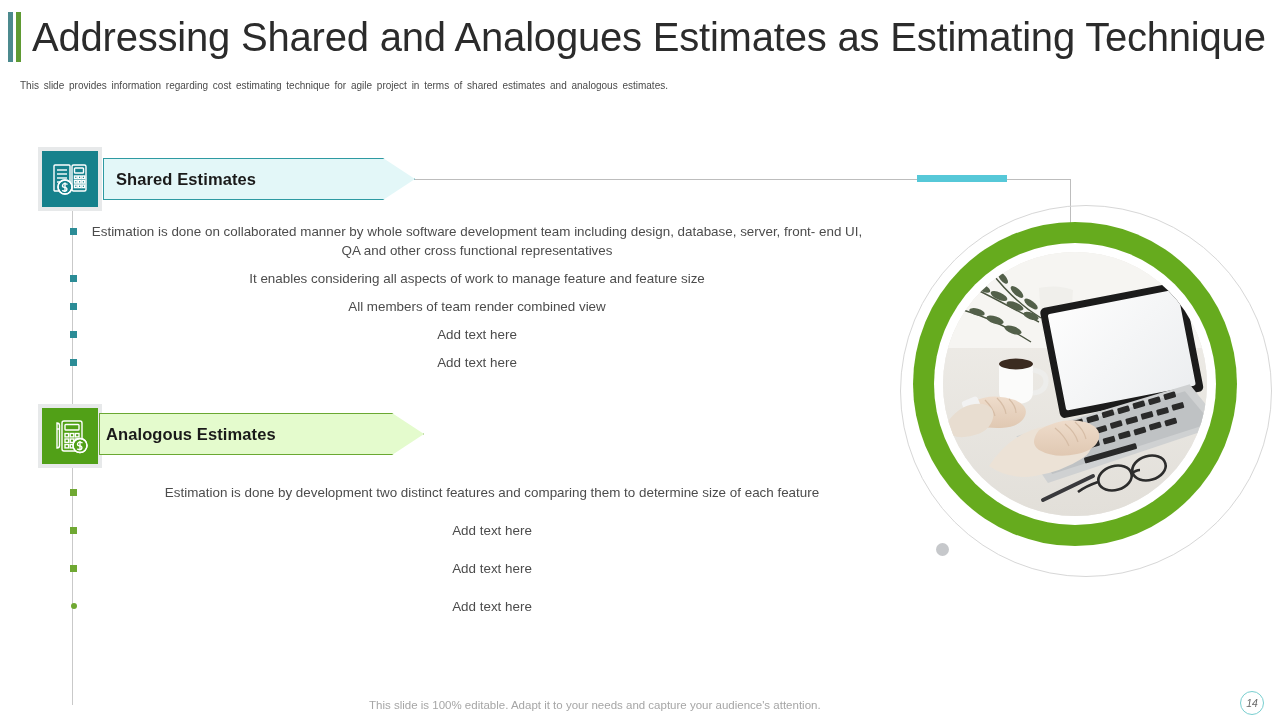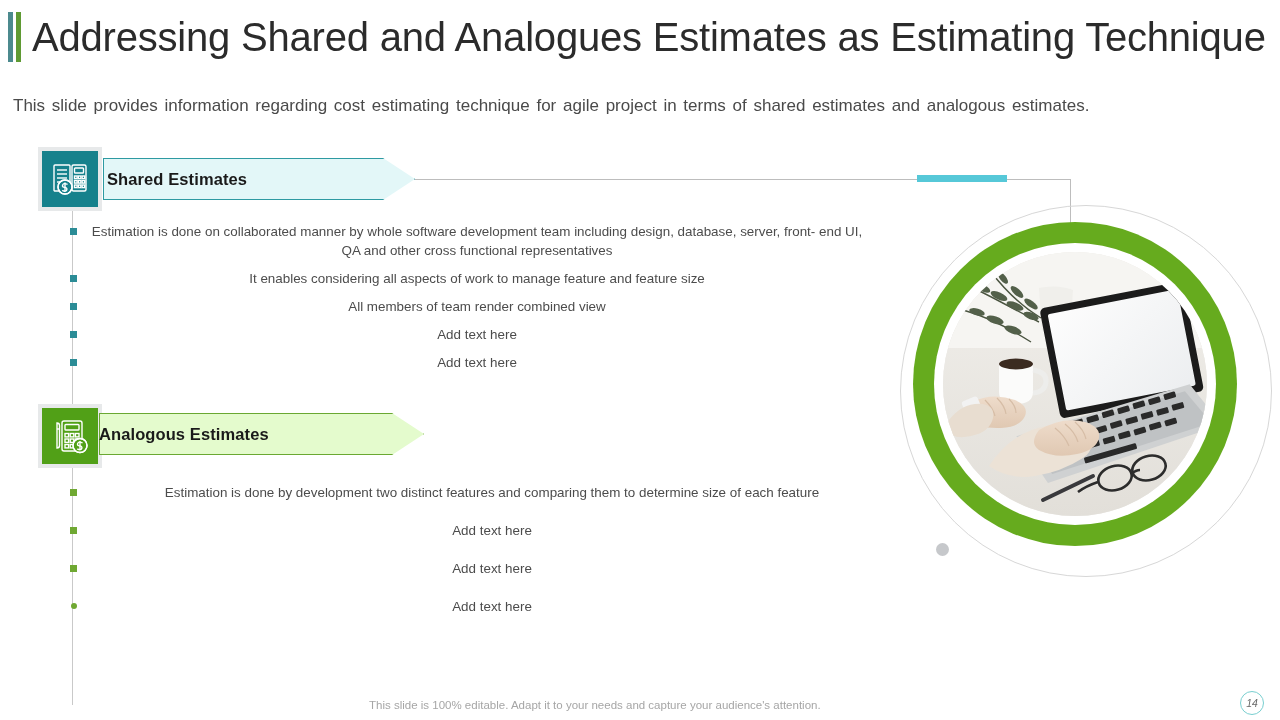--- a/index.html
+++ b/index.html
@@ -24,25 +24,24 @@
 
   .page-title {
     position: absolute; left: 32px; top: 14px;
     font-size: 40px; line-height: 46px;
     font-weight: 400; color: #2b2b2b;
     letter-spacing: -0.2px;
     white-space: nowrap;
   }
 
   .subtitle {
-    position: absolute; left: 13px; top: 80px;
-    font-size: 17px; color: #4a4a4a;
+    position: absolute; left: 20px; top: 80px;
+    font-size: 10px; color: #4a4a4a;
     word-spacing: 2px;
     white-space: nowrap;
-    margin-top: 16px;
   }
 
   
   .vline {
     position: absolute; left: 72px; top: 205px;
     width: 1px; height: 500px; background: #c9c9c9;
   }
   .hline-top {
     position: absolute; left: 414px; top: 179px;
     width: 657px; height: 1px; background: #bdbdbd;
@@ -110,29 +109,30 @@
   .banner-label {
     position: relative;
     font-size: 16.5px; font-weight: bold; color: #1a1a1a;
     letter-spacing: 0.1px;
     white-space: nowrap;
     z-index: 2;
   }
 
   .banner.teal {
     left: 103px; top: 158px; width: 312px;
-    padding-left: 4px;
+    padding-left: 13px;
   }
   .banner.teal .shape {
     background: #e3f7f8;
     border-color: #2e9aa2;
     clip-path: polygon(0 0, calc(100% - 32px) 0, 100% 50%, calc(100% - 32px) 100%, 0 100%);
   }
   .banner.green {
     left: 99px; top: 413px; width: 325px;
+    padding-left: 7px;
   }
   .banner.green .shape {
     background: #e4fbcd;
     border-color: #6aa832;
     clip-path: polygon(0 0, calc(100% - 32px) 0, 100% 50%, calc(100% - 32px) 100%, 0 100%);
   }
 
   
   .bullets { position: absolute; left: 66px; }
   .bullets.one { top: 222px; width: 800px; }

